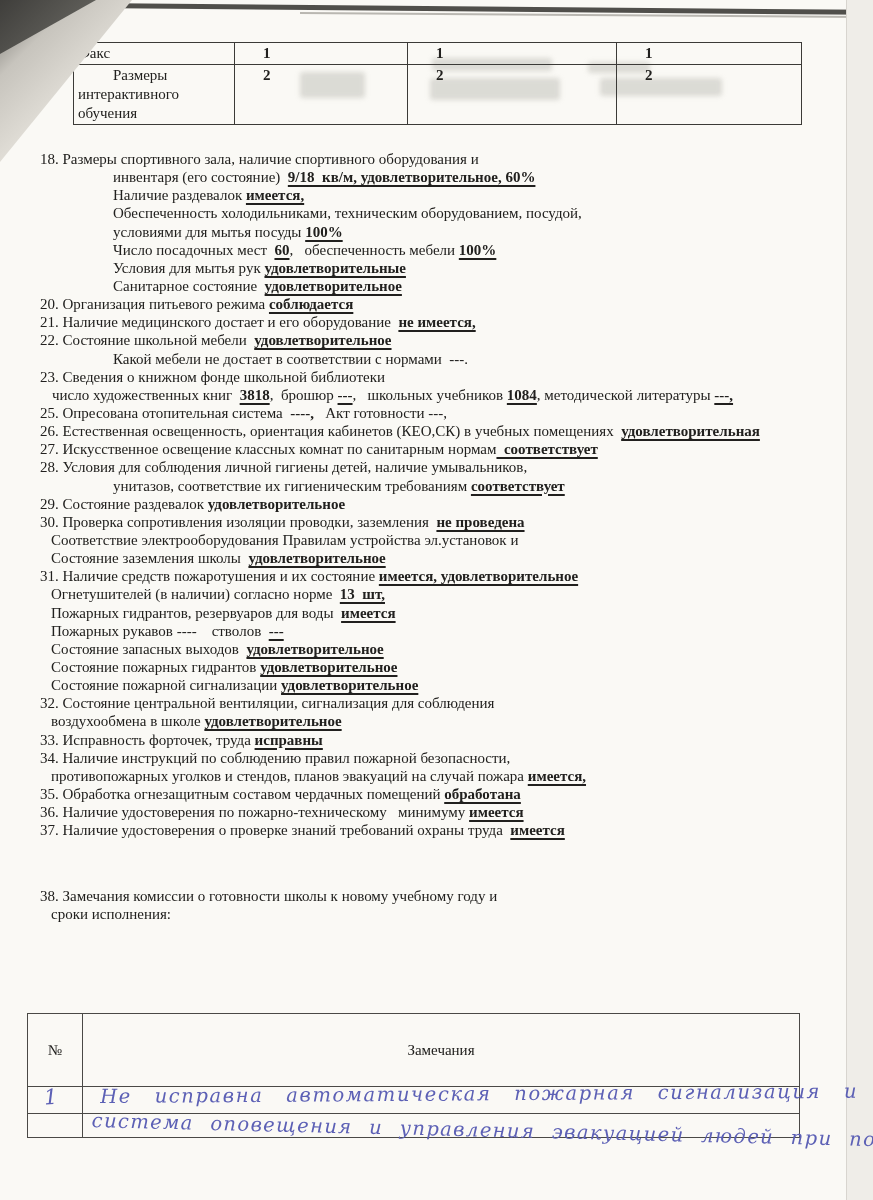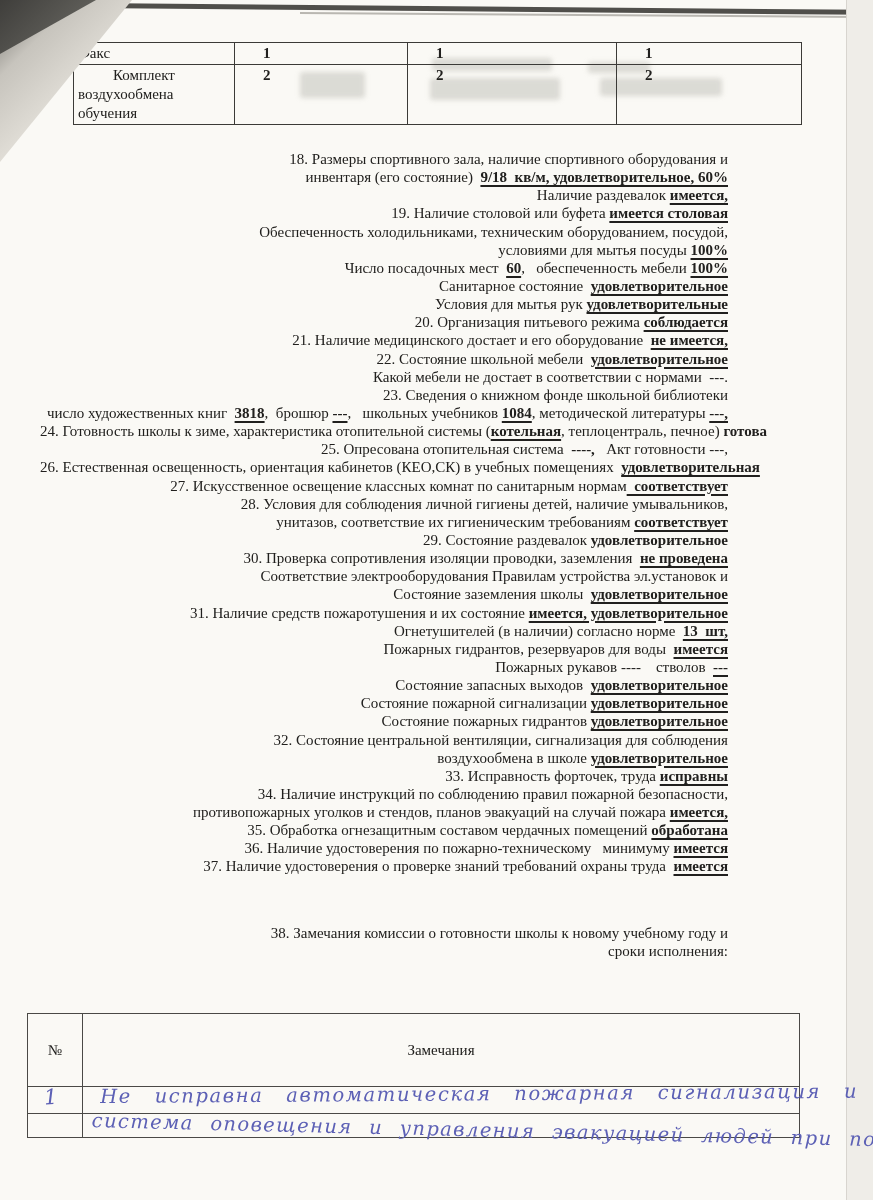--- a/index.html
+++ b/index.html
@@ -40,26 +40,26 @@
     padding:1px 4px;line-height:19px;}
   .equip-table td.lbl{width:152px;}
   .equip-table td.lbl.indent{text-indent:35px;}
   .equip-table td.v1{width:140px;}
   .equip-table td.v2{width:176px;}
   .equip-table td.v3{width:152px;}
   .equip-table td.val{font-weight:bold;padding-left:28px;}
   .equip-table tr.tall td{height:54px;}
 
   
-  .lines{position:absolute;left:0;top:150px;width:728px;z-index:2;text-align:right;}
+  .lines{position:absolute;left:0;top:150px;width:728px;z-index:2;}
   .fline{white-space:pre;font-size:15px;height:18.15px;line-height:18.15px;}
   .ind-num{padding-left:40px;}
   .ind-c0{padding-left:37px;margin-left:14px;}
-  .ind-c1{padding-left:78px;}
-  .ind-c2{}
+  .ind-c1{padding-left:113px;}
+  .ind-c2{padding-left:52px;}
   .fline.gap{margin-top:48px;}
   .seg-p{font-weight:normal;}
   .seg-b{font-weight:bold;}
   .seg-bu{font-weight:bold;text-decoration:underline;text-underline-offset:3px;
     text-decoration-thickness:1.5px;}
   .num{font-weight:normal;}
 
   
   .remarks-table{position:absolute;left:27px;top:1013px;width:773px;
     border-collapse:collapse;z-index:2;}
@@ -94,61 +94,59 @@
 
   <table class="equip-table">
     <tbody id="equip-body">
         <tr>
           <td class="lbl">Факс</td>
           <td class="val v1">1</td>
           <td class="val v2">1</td>
           <td class="val v3">1</td>
         </tr>
         <tr class="tall">
-          <td class="lbl indent">Комплект воздухообмена обучения</td>
+          <td class="lbl indent">Размеры интерактивного обучения</td>
           <td class="val v1">2</td>
           <td class="val v2">2</td>
           <td class="val v3">2</td>
         </tr>
       </tbody>
   </table>
 
   <div class="lines" id="lines">
       <div class="fline ind-num"><span class="num">18. </span><span class="seg-p">Размеры спортивного зала, наличие спортивного оборудования и</span></div>
       <div class="fline ind-c1"><span class="seg-p">инвентаря (его состояние)  </span><span class="seg-bu">9/18  кв/м, удовлетворительное, 60%</span></div>
       <div class="fline ind-c1"><span class="seg-p">Наличие раздевалок </span><span class="seg-bu">имеется,</span></div>
-      <div class="fline ind-num"><span class="num">19. </span><span class="seg-p">Наличие столовой или буфета </span><span class="seg-bu">имеется столовая</span></div>
       <div class="fline ind-c1"><span class="seg-p">Обеспеченность холодильниками, техническим оборудованием, посудой,</span></div>
       <div class="fline ind-c1"><span class="seg-p">условиями для мытья посуды </span><span class="seg-bu">100%</span></div>
       <div class="fline ind-c1"><span class="seg-p">Число посадочных мест  </span><span class="seg-bu">60</span><span class="seg-p">,   обеспеченность мебели </span><span class="seg-bu">100%</span></div>
+      <div class="fline ind-c1"><span class="seg-p">Условия для мытья рук </span><span class="seg-bu">удовлетворительные</span></div>
       <div class="fline ind-c1"><span class="seg-p">Санитарное состояние  </span><span class="seg-bu">удовлетворительное</span></div>
-      <div class="fline ind-c1"><span class="seg-p">Условия для мытья рук </span><span class="seg-bu">удовлетворительные</span></div>
       <div class="fline ind-num"><span class="num">20. </span><span class="seg-p">Организация питьевого режима </span><span class="seg-bu">соблюдается</span></div>
       <div class="fline ind-num"><span class="num">21. </span><span class="seg-p">Наличие медицинского достает и его оборудование  </span><span class="seg-bu">не имеется,</span></div>
       <div class="fline ind-num"><span class="num">22. </span><span class="seg-p">Состояние школьной мебели  </span><span class="seg-bu">удовлетворительное</span></div>
       <div class="fline ind-c1"><span class="seg-p">Какой мебели не достает в соответствии с нормами  ---.</span></div>
       <div class="fline ind-num"><span class="num">23. </span><span class="seg-p">Сведения о книжном фонде школьной библиотеки</span></div>
       <div class="fline ind-c2"><span class="seg-p">число художественных книг  </span><span class="seg-bu">3818</span><span class="seg-p">,  брошюр </span><span class="seg-bu">---</span><span class="seg-p">,   школьных учебников </span><span class="seg-bu">1084</span><span class="seg-p">, методической литературы </span><span class="seg-bu">---,</span></div>
-      <div class="fline ind-num"><span class="num">24. </span><span class="seg-p">Готовность школы к зиме, характеристика отопительной системы (</span><span class="seg-bu">котельная</span><span class="seg-p">, теплоцентраль, печное) </span><span class="seg-b">готова</span></div>
       <div class="fline ind-num"><span class="num">25. </span><span class="seg-p">Опресована отопительная система  </span><span class="seg-b">----,</span><span class="seg-p">   Акт готовности ---,</span></div>
       <div class="fline ind-num"><span class="num">26. </span><span class="seg-p">Естественная освещенность, ориентация кабинетов (КЕО,СК) в учебных помещениях  </span><span class="seg-bu">удовлетворительная</span></div>
       <div class="fline ind-num"><span class="num">27. </span><span class="seg-p">Искусственное освещение классных комнат по санитарным нормам</span><span class="seg-bu">  соответствует</span></div>
       <div class="fline ind-num"><span class="num">28. </span><span class="seg-p">Условия для соблюдения личной гигиены детей, наличие умывальников,</span></div>
       <div class="fline ind-c1"><span class="seg-p">унитазов, соответствие их гигиеническим требованиям </span><span class="seg-bu">соответствует</span></div>
       <div class="fline ind-num"><span class="num">29. </span><span class="seg-p">Состояние раздевалок </span><span class="seg-b">удовлетворительное</span></div>
       <div class="fline ind-num"><span class="num">30. </span><span class="seg-p">Проверка сопротивления изоляции проводки, заземления  </span><span class="seg-bu">не проведена</span></div>
       <div class="fline ind-c0"><span class="seg-p">Соответствие электрооборудования Правилам устройства эл.установок и</span></div>
       <div class="fline ind-c0"><span class="seg-p">Состояние заземления школы  </span><span class="seg-bu">удовлетворительное</span></div>
       <div class="fline ind-num"><span class="num">31. </span><span class="seg-p">Наличие средств пожаротушения и их состояние </span><span class="seg-bu">имеется, удовлетворительное</span></div>
       <div class="fline ind-c0"><span class="seg-p">Огнетушителей (в наличии) согласно норме  </span><span class="seg-bu">13  шт,</span></div>
       <div class="fline ind-c0"><span class="seg-p">Пожарных гидрантов, резервуаров для воды  </span><span class="seg-bu">имеется</span></div>
       <div class="fline ind-c0"><span class="seg-p">Пожарных рукавов ----    стволов  </span><span class="seg-bu">---</span></div>
       <div class="fline ind-c0"><span class="seg-p">Состояние запасных выходов  </span><span class="seg-bu">удовлетворительное</span></div>
+      <div class="fline ind-c0"><span class="seg-p">Состояние пожарных гидрантов </span><span class="seg-bu">удовлетворительное</span></div>
       <div class="fline ind-c0"><span class="seg-p">Состояние пожарной сигнализации </span><span class="seg-bu">удовлетворительное</span></div>
-      <div class="fline ind-c0"><span class="seg-p">Состояние пожарных гидрантов </span><span class="seg-bu">удовлетворительное</span></div>
       <div class="fline ind-num"><span class="num">32. </span><span class="seg-p">Состояние центральной вентиляции, сигнализация для соблюдения</span></div>
       <div class="fline ind-c0"><span class="seg-p">воздухообмена в школе </span><span class="seg-bu">удовлетворительное</span></div>
       <div class="fline ind-num"><span class="num">33. </span><span class="seg-p">Исправность форточек, труда </span><span class="seg-bu">исправны</span></div>
       <div class="fline ind-num"><span class="num">34. </span><span class="seg-p">Наличие инструкций по соблюдению правил пожарной безопасности,</span></div>
       <div class="fline ind-c0"><span class="seg-p">противопожарных уголков и стендов, планов эвакуаций на случай пожара </span><span class="seg-bu">имеется,</span></div>
       <div class="fline ind-num"><span class="num">35. </span><span class="seg-p">Обработка огнезащитным составом чердачных помещений </span><span class="seg-bu">обработана</span></div>
       <div class="fline ind-num"><span class="num">36. </span><span class="seg-p">Наличие удостоверения по пожарно-техническому   минимуму </span><span class="seg-bu">имеется</span></div>
       <div class="fline ind-num"><span class="num">37. </span><span class="seg-p">Наличие удостоверения о проверке знаний требований охраны труда  </span><span class="seg-bu">имеется</span></div>
       <div class="fline ind-num gap"><span class="num">38. </span><span class="seg-p">Замечания комиссии о готовности школы к новому учебному году и</span></div>
       <div class="fline ind-c0"><span class="seg-p">сроки исполнения:</span></div>

